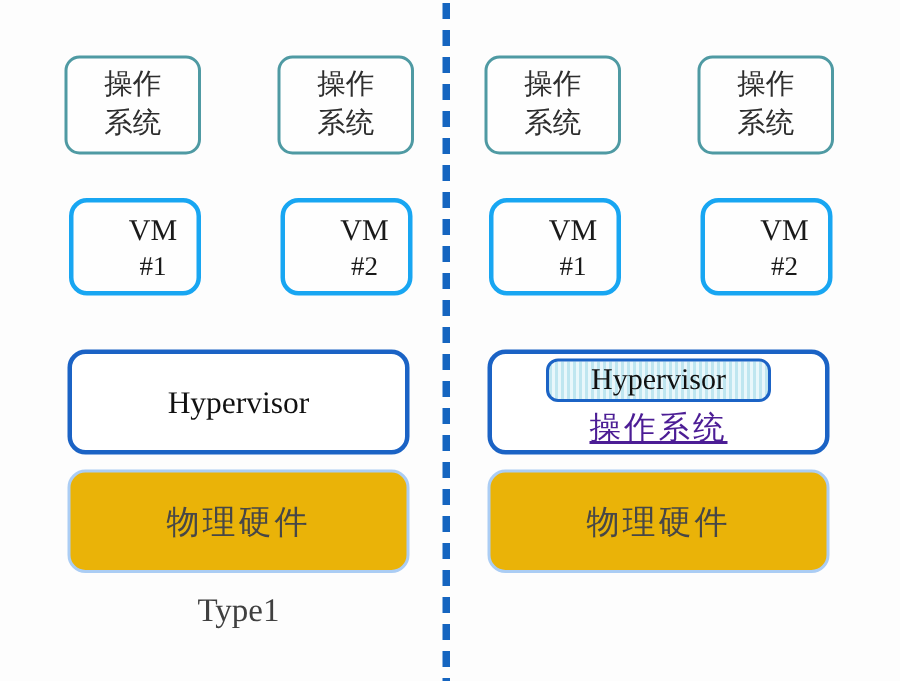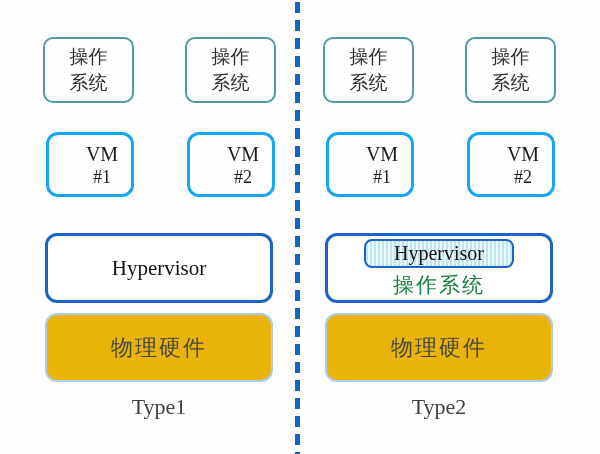--- a/index.html
+++ b/index.html
@@ -115,21 +115,22 @@
     display: flex;
     align-items: center;
     justify-content: center;
     font-size: 20px;
     color: #111111;
   }
   .host-os {
     margin-top: 3px;
     font-size: 21px;
     letter-spacing: 2px;
-    color: #15803d;
+    color: #4c1d95;
+    text-decoration: underline;
   }
 </style>
 </head>
 <body>
 
 <div id="stage">
 
   <div class="column col-left">
     <div class="box box-os pos-a">
       <span>操作</span>
@@ -185,16 +186,15 @@
       <div class="hyp-badge">
         <span>Hypervisor</span>
       </div>
       <div class="host-os">操作系统</div>
     </div>
 
     <div class="box box-hw">
       <span>物理硬件</span>
     </div>
 
-    <div class="type-label">Type2</div>
   </div>
 
 </div>
 
 </body></html>

